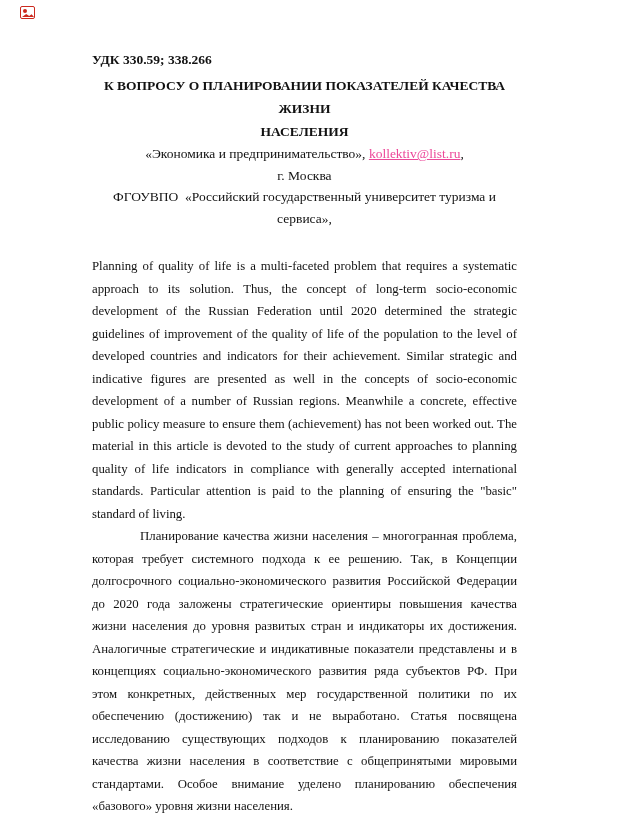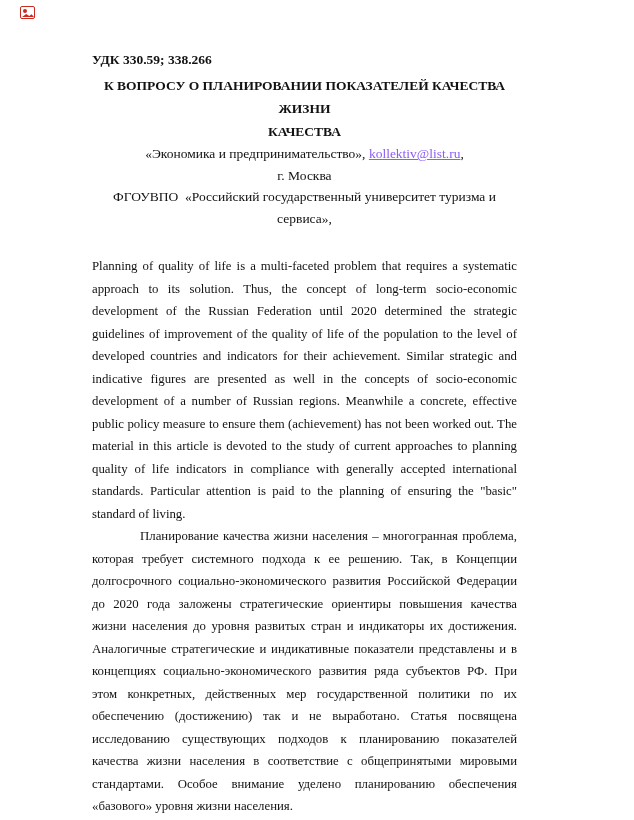--- a/index.html
+++ b/index.html
@@ -66,21 +66,21 @@
     font-weight: bold;
     font-size: 13.5px;
     line-height: 21.5px;
   }
   .affil {
     font-size: 13.5px;
     line-height: 21.5px;
   }
   .prewrap { white-space: pre-wrap; }
   a.email-link {
-    color: #8b5cf6;
+    color: #ec4899;
     text-decoration: underline;
     cursor: pointer;
     margin-top: 16px;
   }
   .abstract {
     font-size: 12.8px;
     line-height: 22.5px;
     text-align: justify;
     margin: 0;
   }
@@ -91,21 +91,21 @@
 <body>
 
 <div class="page">
 
   <div class="broken-img"></div>
 
   <div class="udc">УДК 330.59; 338.266</div>
 
   <div class="title head-center">
     <div>К ВОПРОСУ О ПЛАНИРОВАНИИ ПОКАЗАТЕЛЕЙ КАЧЕСТВА ЖИЗНИ</div>
-    <div>КАЧЕСТВА</div>
+    <div>НАСЕЛЕНИЯ</div>
   </div>
 
 
   <div class="affil head-center">
     <span>«Экономика и предпринимательство», </span><a class="email-link">kollektiv@list.ru</a><span>,</span>
   </div>
 
   <div class="affil head-center">г. Москва</div>
 
   <div class="affil head-center prewrap">ФГОУВПО  «Российский государственный университет туризма и сервиса»,</div>

